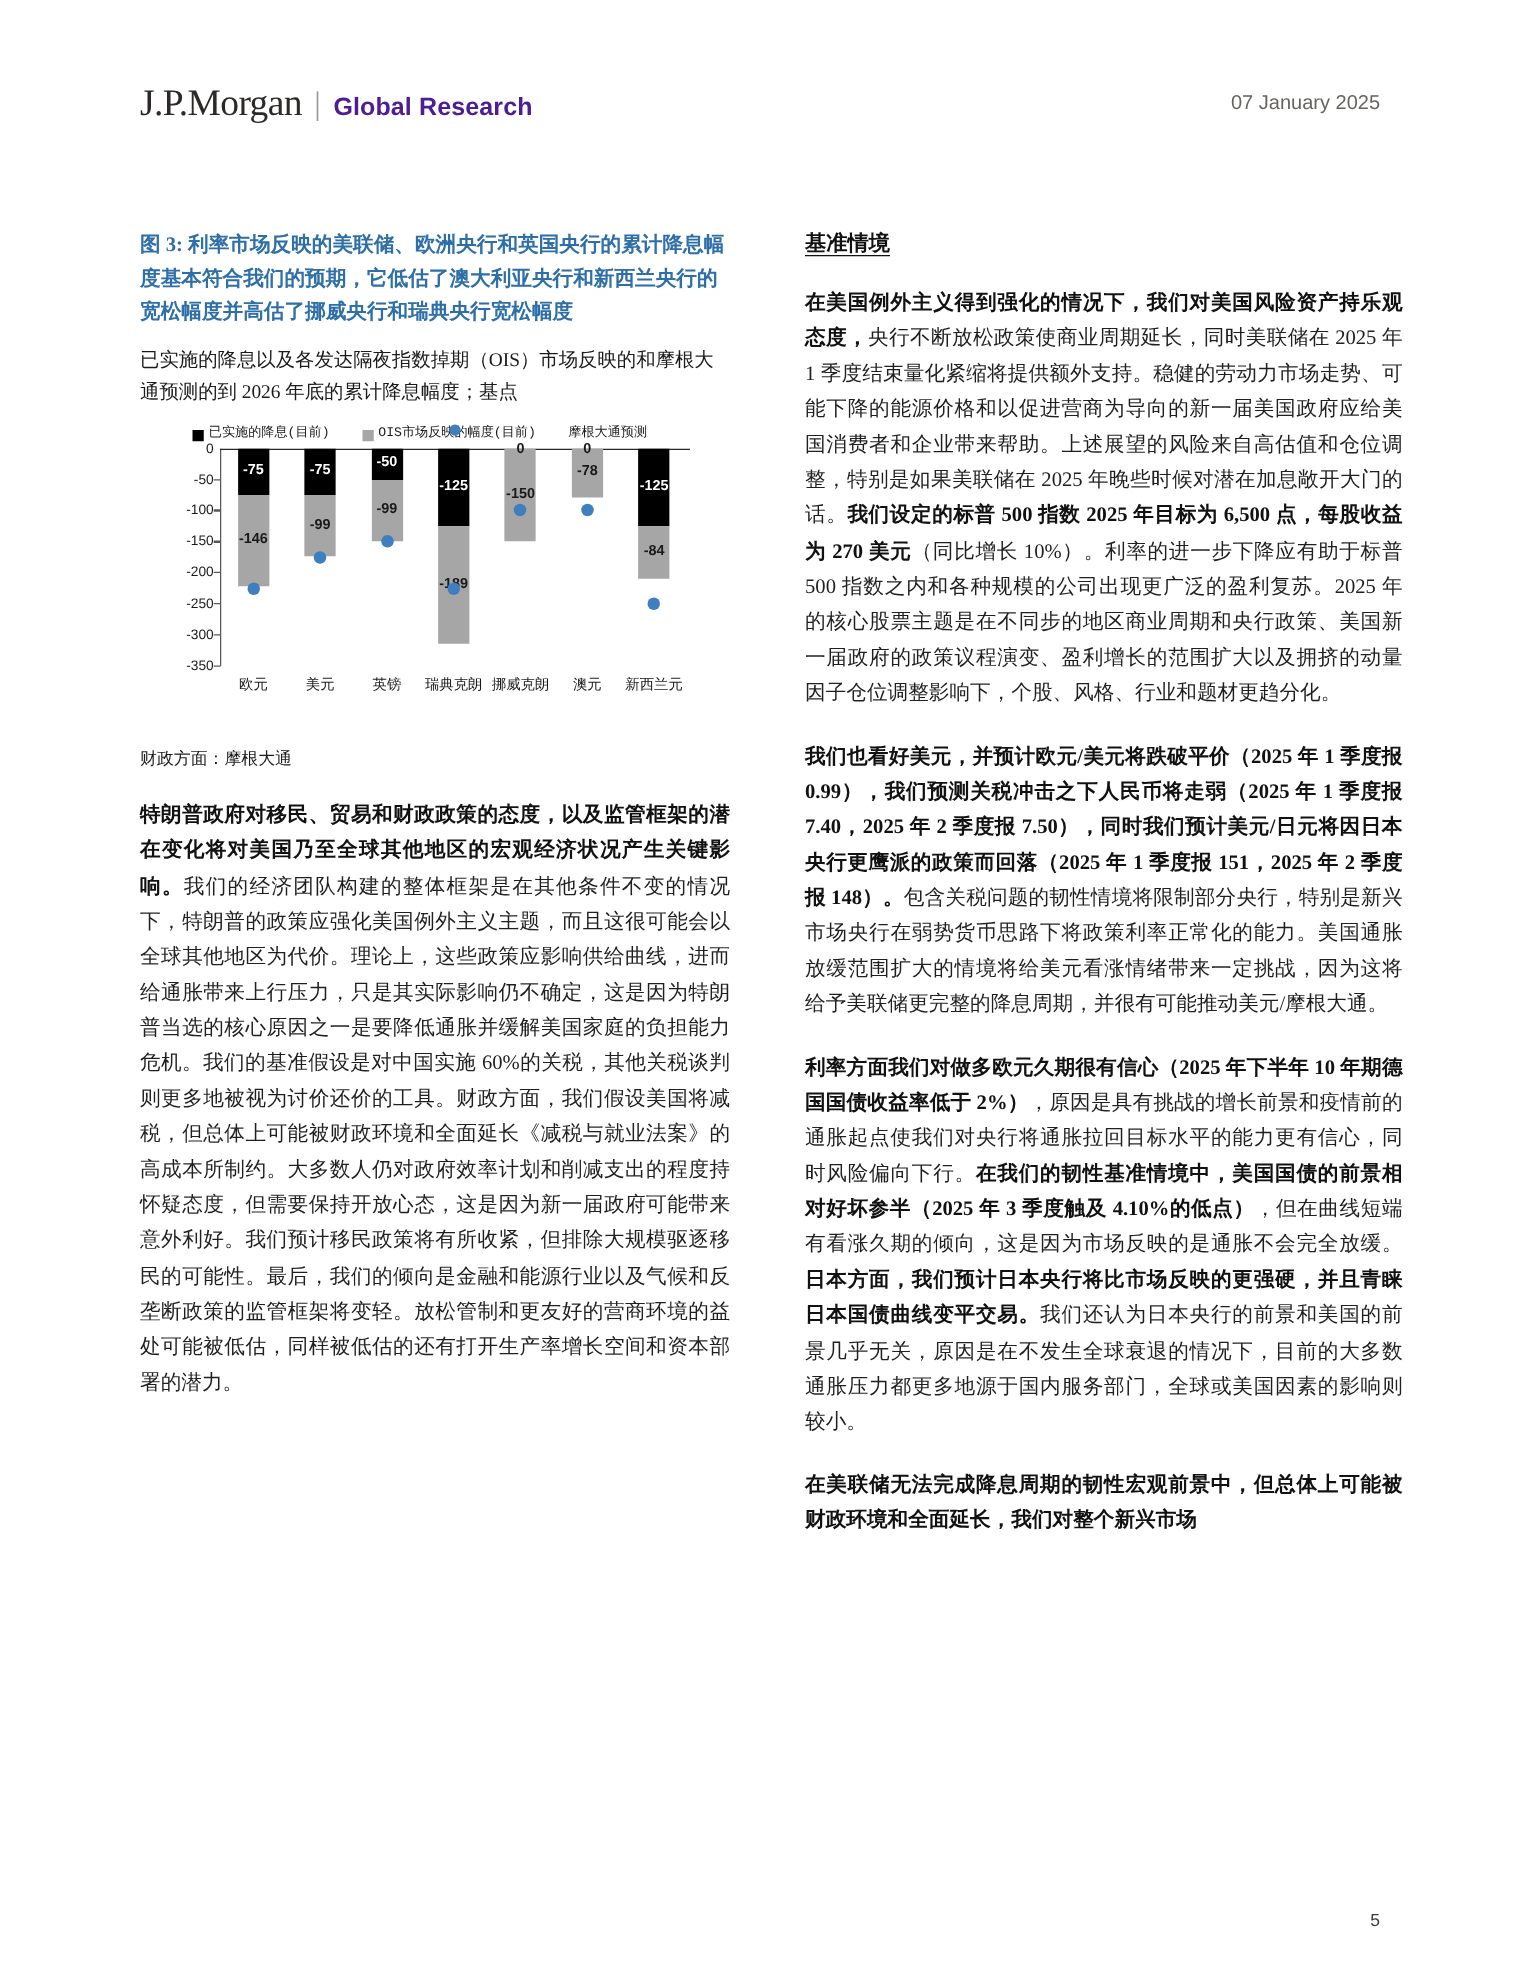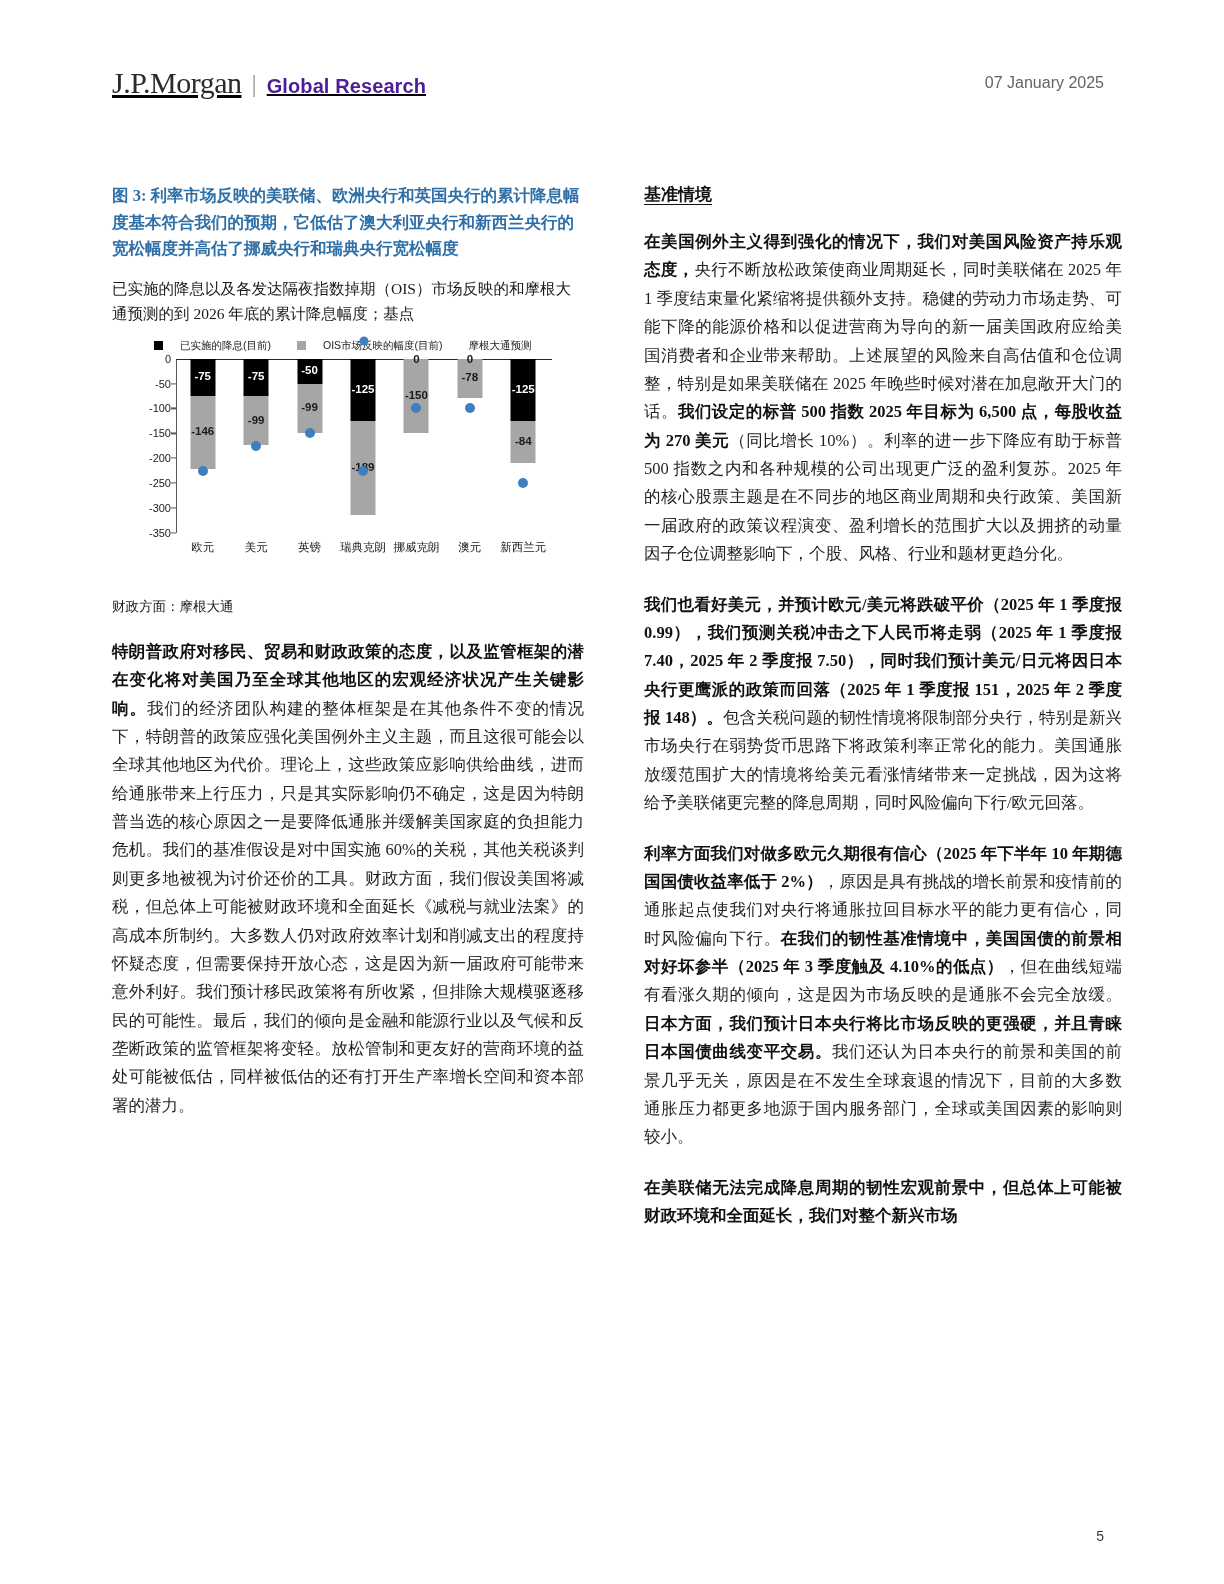--- a/index.html
+++ b/index.html
@@ -9,21 +9,21 @@
     font-family: "Liberation Serif", "DejaVu Serif", serif;
   }
   body { position: relative; overflow: hidden; }
 
   
   .page-header {
     position: absolute; left: 0; top: 0; width: 1224px; height: 130px;
   }
   .brand-wrap {
     position: absolute; left: 112px; top: 66px;
-    display: flex; align-items: baseline; gap: 10px; text-decoration: underline;
+    display: flex; align-items: baseline; gap: 10px;
   }
   .jpm-logo {
     font-family: "Liberation Serif", "DejaVu Serif", serif;
     font-size: 30px; letter-spacing: -0.5px; color: #2c2a28;
     white-space: nowrap;
   }
   .brand-divider {
     color: #9a9894; font-size: 26px; font-weight: 300;
     position: relative; top: -1px;
   }
@@ -64,21 +64,21 @@
     position: relative;
     width: 440px; height: 235px;
     margin-left: 22px; margin-top: 6px;
   }
   .legend {
     position: absolute; left: 20px; top: 0; width: 420px; height: 18px;
     display: flex; align-items: center; gap: 26px;
     font-family: "Liberation Sans", sans-serif;
     font-size: 10.5px; color: #1a1a1a; white-space: nowrap;
   }
-  .legend-item { display: flex; align-items: center; gap: 17px; }
+  .legend-item { display: flex; align-items: flex-end; gap: 4px; font-family: Liberation Mono, monospace; }
   .sw { width: 9px; height: 9px; display: inline-block; }
   .sw.black { background: #000000; }
   .sw.gray { background: #a6a6a6; }
   .sw.dot { width: 9px; height: 9px; border-radius: 50%; background: #3f7fbf; }
 
   .plot {
     position: absolute; left: 42px; top: 22px;
     width: 374px; height: 174px;
   }
   .axis-line-y {
@@ -264,20 +264,20 @@
 
   <p class="body"><span class="b">特朗普政府对移民、贸易和财政政策的态度，以及监管框架的潜在变化将对美国乃至全球其他地区的宏观经济状况产生关键影响。</span><span>我们的经济团队构建的整体框架是在其他条件不变的情况下，特朗普的政策应强化美国例外主义主题，而且这很可能会以全球其他地区为代价。理论上，这些政策应影响供给曲线，进而给通胀带来上行压力，只是其实际影响仍不确定，这是因为特朗普当选的核心原因之一是要降低通胀并缓解美国家庭的负担能力危机。我们的基准假设是对中国实施 60%的关税，其他关税谈判则更多地被视为讨价还价的工具。财政方面，我们假设美国将减税，但总体上可能被财政环境和全面延长《减税与就业法案》的高成本所制约。大多数人仍对政府效率计划和削减支出的程度持怀疑态度，但需要保持开放心态，这是因为新一届政府可能带来意外利好。我们预计移民政策将有所收紧，但排除大规模驱逐移民的可能性。最后，我们的倾向是金融和能源行业以及气候和反垄断政策的监管框架将变轻。放松管制和更友好的营商环境的益处可能被低估，同样被低估的还有打开生产率增长空间和资本部署的潜力。</span></p>
 </div>
 
 <div class="col-right">
 
   <div class="rh">基准情境</div>
 
   <p class="body"><span class="b">在美国例外主义得到强化的情况下，我们对美国风险资产持乐观态度，</span><span>央行不断放松政策使商业周期延长，同时美联储在 2025 年 1 季度结束量化紧缩将提供额外支持。稳健的劳动力市场走势、可能下降的能源价格和以促进营商为导向的新一届美国政府应给美国消费者和企业带来帮助。上述展望的风险来自高估值和仓位调整，特别是如果美联储在 2025 年晚些时候对潜在加息敞开大门的话。</span><span class="b">我们设定的标普 500 指数 2025 年目标为 6,500 点，每股收益为 270 美元</span><span>（同比增长 10%）。利率的进一步下降应有助于标普 500 指数之内和各种规模的公司出现更广泛的盈利复苏。2025 年的核心股票主题是在不同步的地区商业周期和央行政策、美国新一届政府的政策议程演变、盈利增长的范围扩大以及拥挤的动量因子仓位调整影响下，个股、风格、行业和题材更趋分化。</span></p>
 
-  <p class="body para-gap"><span class="b">我们也看好美元，并预计欧元/美元将跌破平价（2025 年 1 季度报 0.99），我们预测关税冲击之下人民币将走弱（2025 年 1 季度报 7.40，2025 年 2 季度报 7.50），同时我们预计美元/日元将因日本央行更鹰派的政策而回落（2025 年 1 季度报 151，2025 年 2 季度报 148）。</span><span>包含关税问题的韧性情境将限制部分央行，特别是新兴市场央行在弱势货币思路下将政策利率正常化的能力。美国通胀放缓范围扩大的情境将给美元看涨情绪带来一定挑战，因为这将给予美联储更完整的降息周期，同时风险偏向下行/欧元回落。</span></p>
+  <p class="body para-gap"><span class="b">我们也看好美元，并预计欧元/美元将跌破平价（2025 年 1 季度报 0.99），我们预测关税冲击之下人民币将走弱（2025 年 1 季度报 7.40，2025 年 2 季度报 7.50），同时我们预计美元/日元将因日本央行更鹰派的政策而回落（2025 年 1 季度报 151，2025 年 2 季度报 148）。</span><span>包含关税问题的韧性情境将限制部分央行，特别是新兴市场央行在弱势货币思路下将政策利率正常化的能力。美国通胀放缓范围扩大的情境将给美元看涨情绪带来一定挑战，因为这将给予美联储更完整的降息周期，并很有可能推动美元/摩根大通。</span></p>
 
   <p class="body para-gap"><span class="b">利率方面我们对做多欧元久期很有信心（2025 年下半年 10 年期德国国债收益率低于 2%）</span><span>，原因是具有挑战的增长前景和疫情前的通胀起点使我们对央行将通胀拉回目标水平的能力更有信心，同时风险偏向下行。</span><span class="b">在我们的韧性基准情境中，美国国债的前景相对好坏参半（2025 年 3 季度触及 4.10%的低点）</span><span>，但在曲线短端有看涨久期的倾向，这是因为市场反映的是通胀不会完全放缓。</span><span class="b">日本方面，我们预计日本央行将比市场反映的更强硬，并且青睐日本国债曲线变平交易。</span><span>我们还认为日本央行的前景和美国的前景几乎无关，原因是在不发生全球衰退的情况下，目前的大多数通胀压力都更多地源于国内服务部门，全球或美国因素的影响则较小。</span></p>
 
   <p class="body para-gap"><span class="b">在美联储无法完成降息周期的韧性宏观前景中，但总体上可能被财政环境和全面延长，我们对整个新兴市场</span></p>
 </div>
 
 <div class="page-num">5</div>
 
 </body></html>

